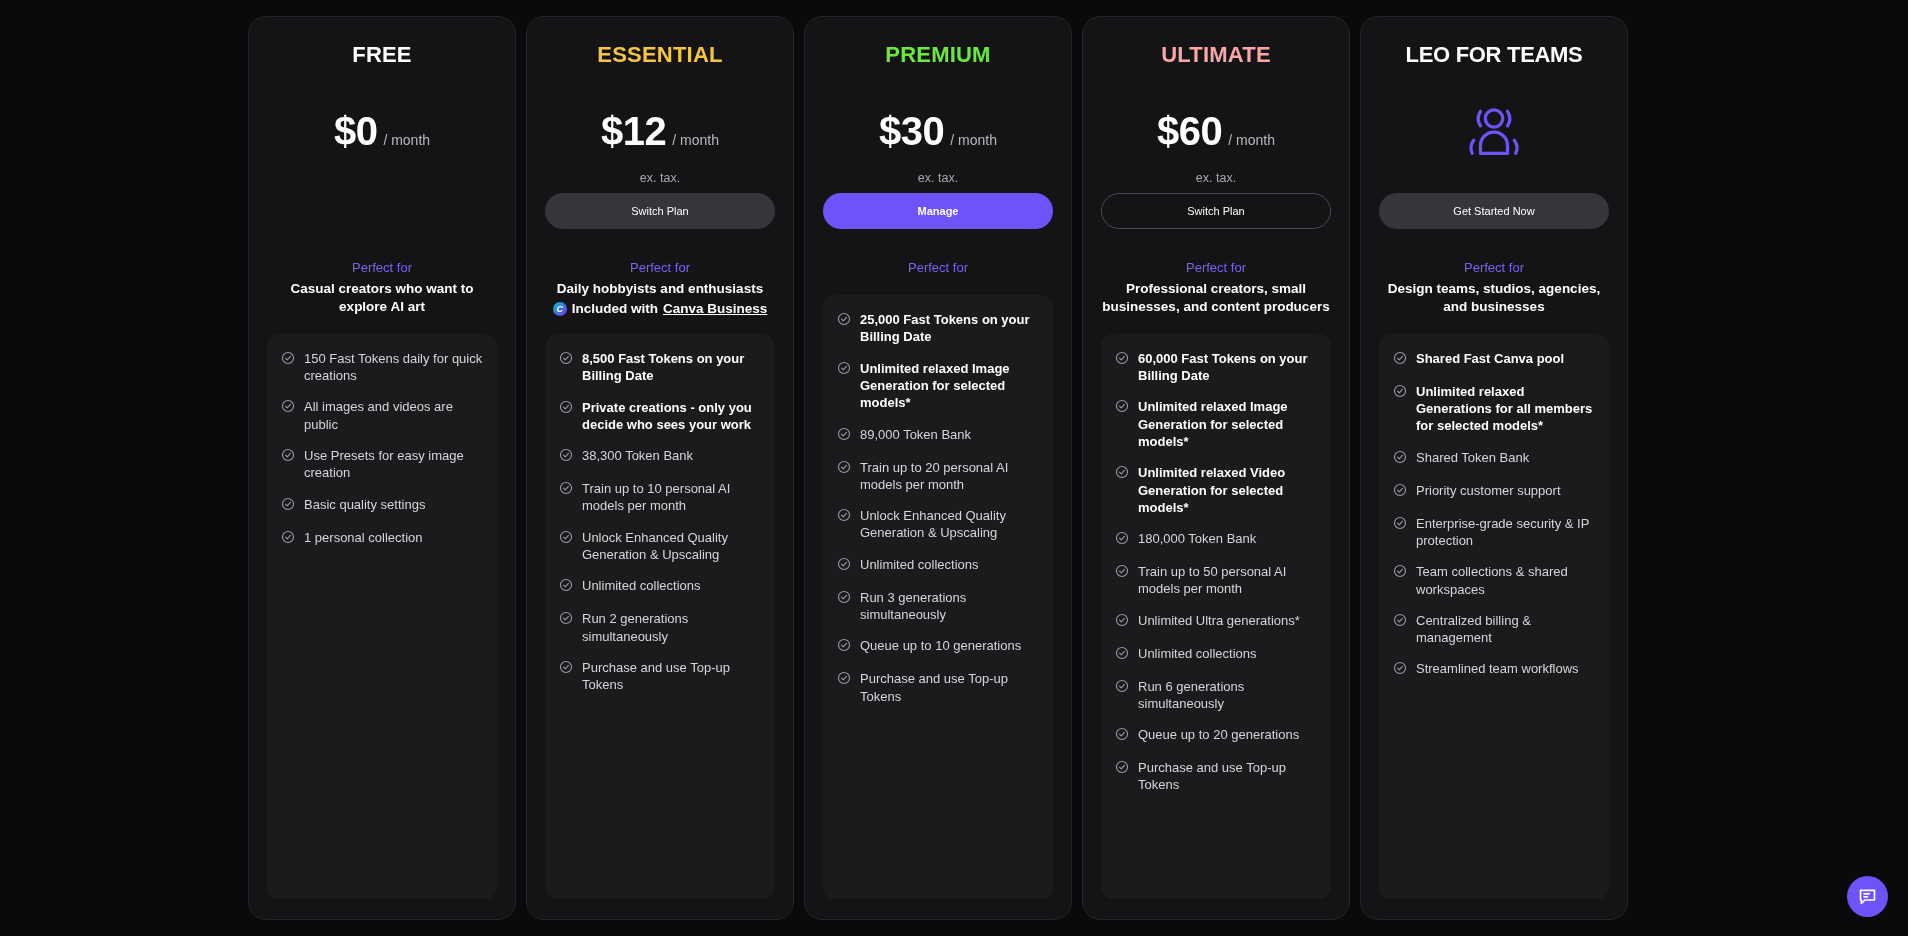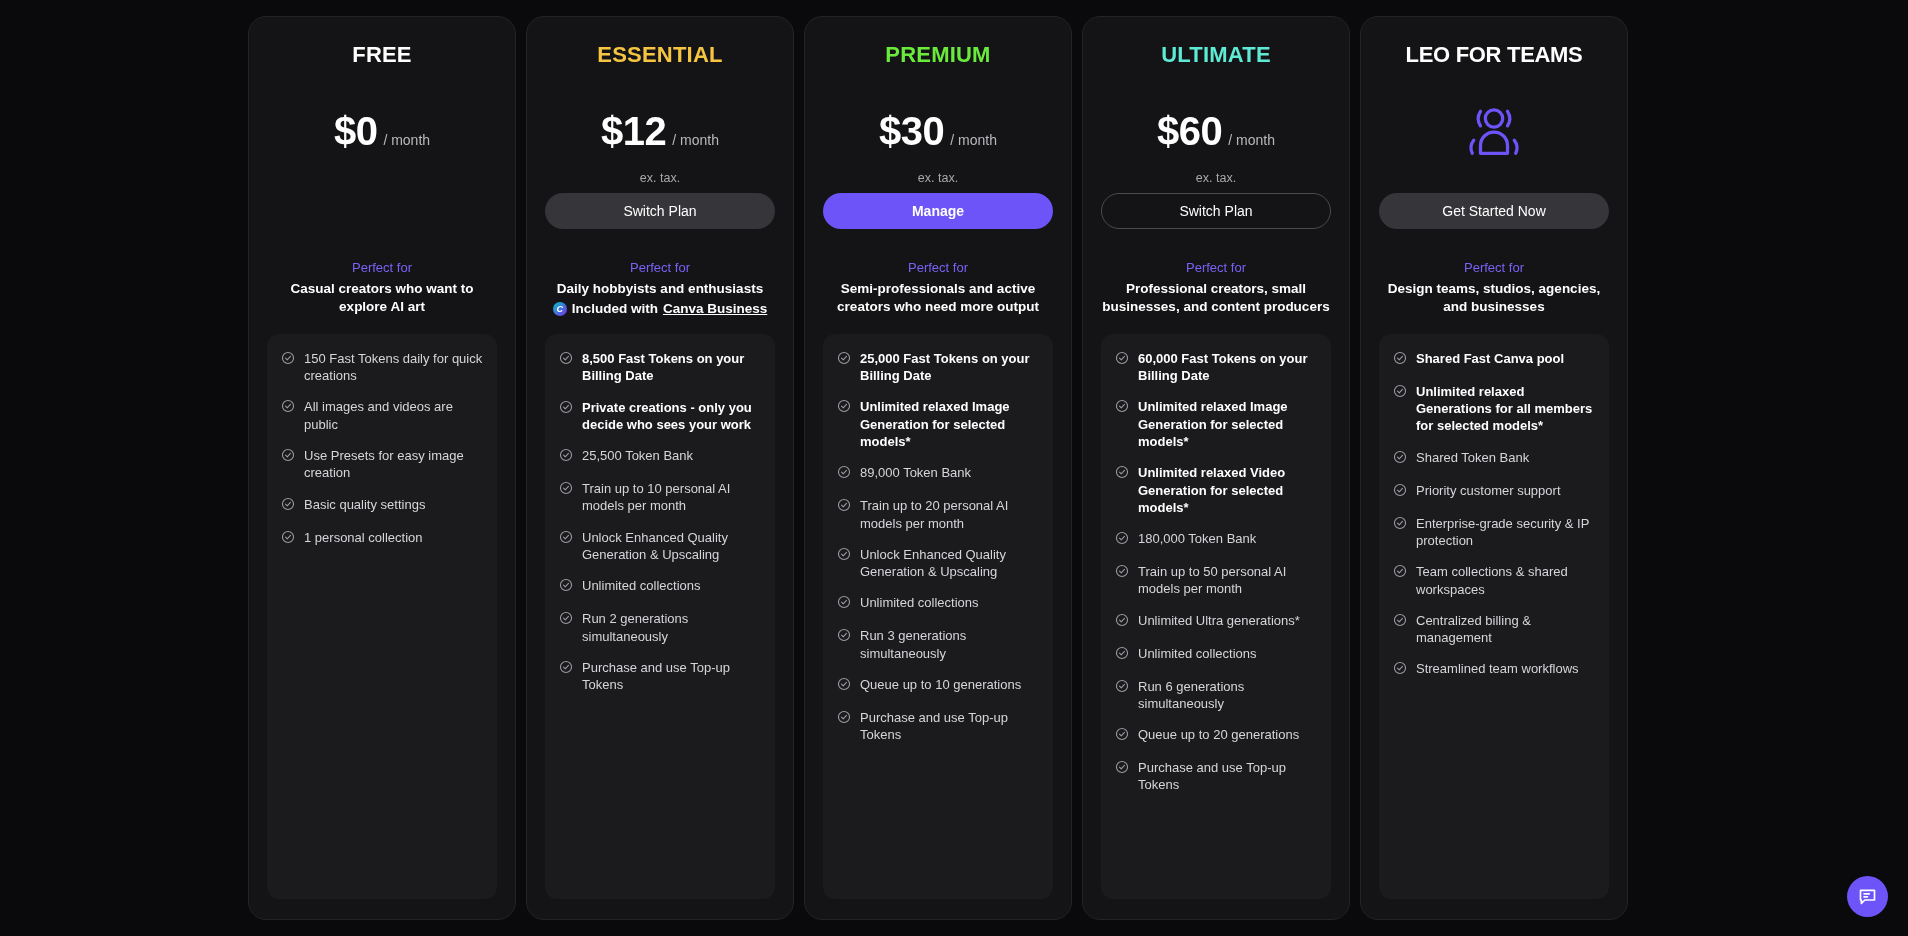--- a/index.html
+++ b/index.html
@@ -39,21 +39,21 @@
     font-size: 22px;
     font-weight: 800;
     letter-spacing: 0.2px;
     color: #ffffff;
     line-height: 1.1;
     height: 26px;
   }
   .plan-name.free { color: #ffffff; }
   .plan-name.essential { color: #f5c542; }
   .plan-name.premium { color: #6aeb3c; }
-  .plan-name.ultimate { color: #5eead4; }
+  .plan-name.ultimate { color: #fca5a5; }
   .plan-name.teams { color: #ffffff; letter-spacing: -0.3px; }
 
   .price-block {
     margin-top: 40px;
     text-align: center;
     height: 62px;
   }
   .price-row {
     display: flex;
     align-items: baseline;
@@ -84,21 +84,21 @@
     align-items: center;
   }
 
   .cta {
     margin-top: 22px;
     height: 36px;
     border-radius: 18px;
     display: flex;
     align-items: center;
     justify-content: center;
-    font-size: 14px;
+    font-size: 11px;
     color: #ffffff;
     border: none;
     cursor: pointer;
     font-family: "Liberation Sans", sans-serif;
     width: 100%;
   }
   .cta.filled-grey { background: #35353a; }
   .cta.filled-purple { background: #6c54f8; font-weight: 600; }
   .cta.outline { background: transparent; border: 1px solid #4a4a50; }
   .cta.hidden { visibility: hidden; }
@@ -266,21 +266,21 @@
   <circle cx="12" cy="12" r="9.5"></circle>
                 <polyline points="7.8,12.3 10.7,15.1 16.2,9.2"></polyline>
               </svg></span>
             <span class="ftext">Private creations - only you decide who sees your work</span>
           </div>
           <div class="feature">
             <span class="check"><svg width="14" height="14" viewBox="0 0 24 24" fill="none" stroke="#9a9aa0" stroke-width="1.9" stroke-linecap="round" stroke-linejoin="round">
   <circle cx="12" cy="12" r="9.5"></circle>
                 <polyline points="7.8,12.3 10.7,15.1 16.2,9.2"></polyline>
               </svg></span>
-            <span class="ftext">25,500 Token Bank</span>
+            <span class="ftext">38,300 Token Bank</span>
           </div>
           <div class="feature">
             <span class="check"><svg width="14" height="14" viewBox="0 0 24 24" fill="none" stroke="#9a9aa0" stroke-width="1.9" stroke-linecap="round" stroke-linejoin="round">
   <circle cx="12" cy="12" r="9.5"></circle>
                 <polyline points="7.8,12.3 10.7,15.1 16.2,9.2"></polyline>
               </svg></span>
             <span class="ftext">Train up to 10 personal AI models per month</span>
           </div>
           <div class="feature">
             <span class="check"><svg width="14" height="14" viewBox="0 0 24 24" fill="none" stroke="#9a9aa0" stroke-width="1.9" stroke-linecap="round" stroke-linejoin="round">
@@ -317,21 +317,20 @@
         <div class="price-block">
           <div class="price-row">
             <span class="price-amount">$30</span>
             <span class="price-period">/ month</span>
           </div>
           <div class="price-tax">ex. tax.</div>
         </div>
         <button class="cta filled-purple">Manage</button>
         <div class="perfect-block">
           <div class="perfect-label">Perfect for</div>
-          <div class="perfect-text">Semi-professionals and active creators who need more output</div>
         </div>
         <div class="features">
           <div class="feature bold">
             <span class="check"><svg width="14" height="14" viewBox="0 0 24 24" fill="none" stroke="#9a9aa0" stroke-width="1.9" stroke-linecap="round" stroke-linejoin="round">
   <circle cx="12" cy="12" r="9.5"></circle>
                 <polyline points="7.8,12.3 10.7,15.1 16.2,9.2"></polyline>
               </svg></span>
             <span class="ftext">25,000 Fast Tokens on your Billing Date</span>
           </div>
           <div class="feature bold">

